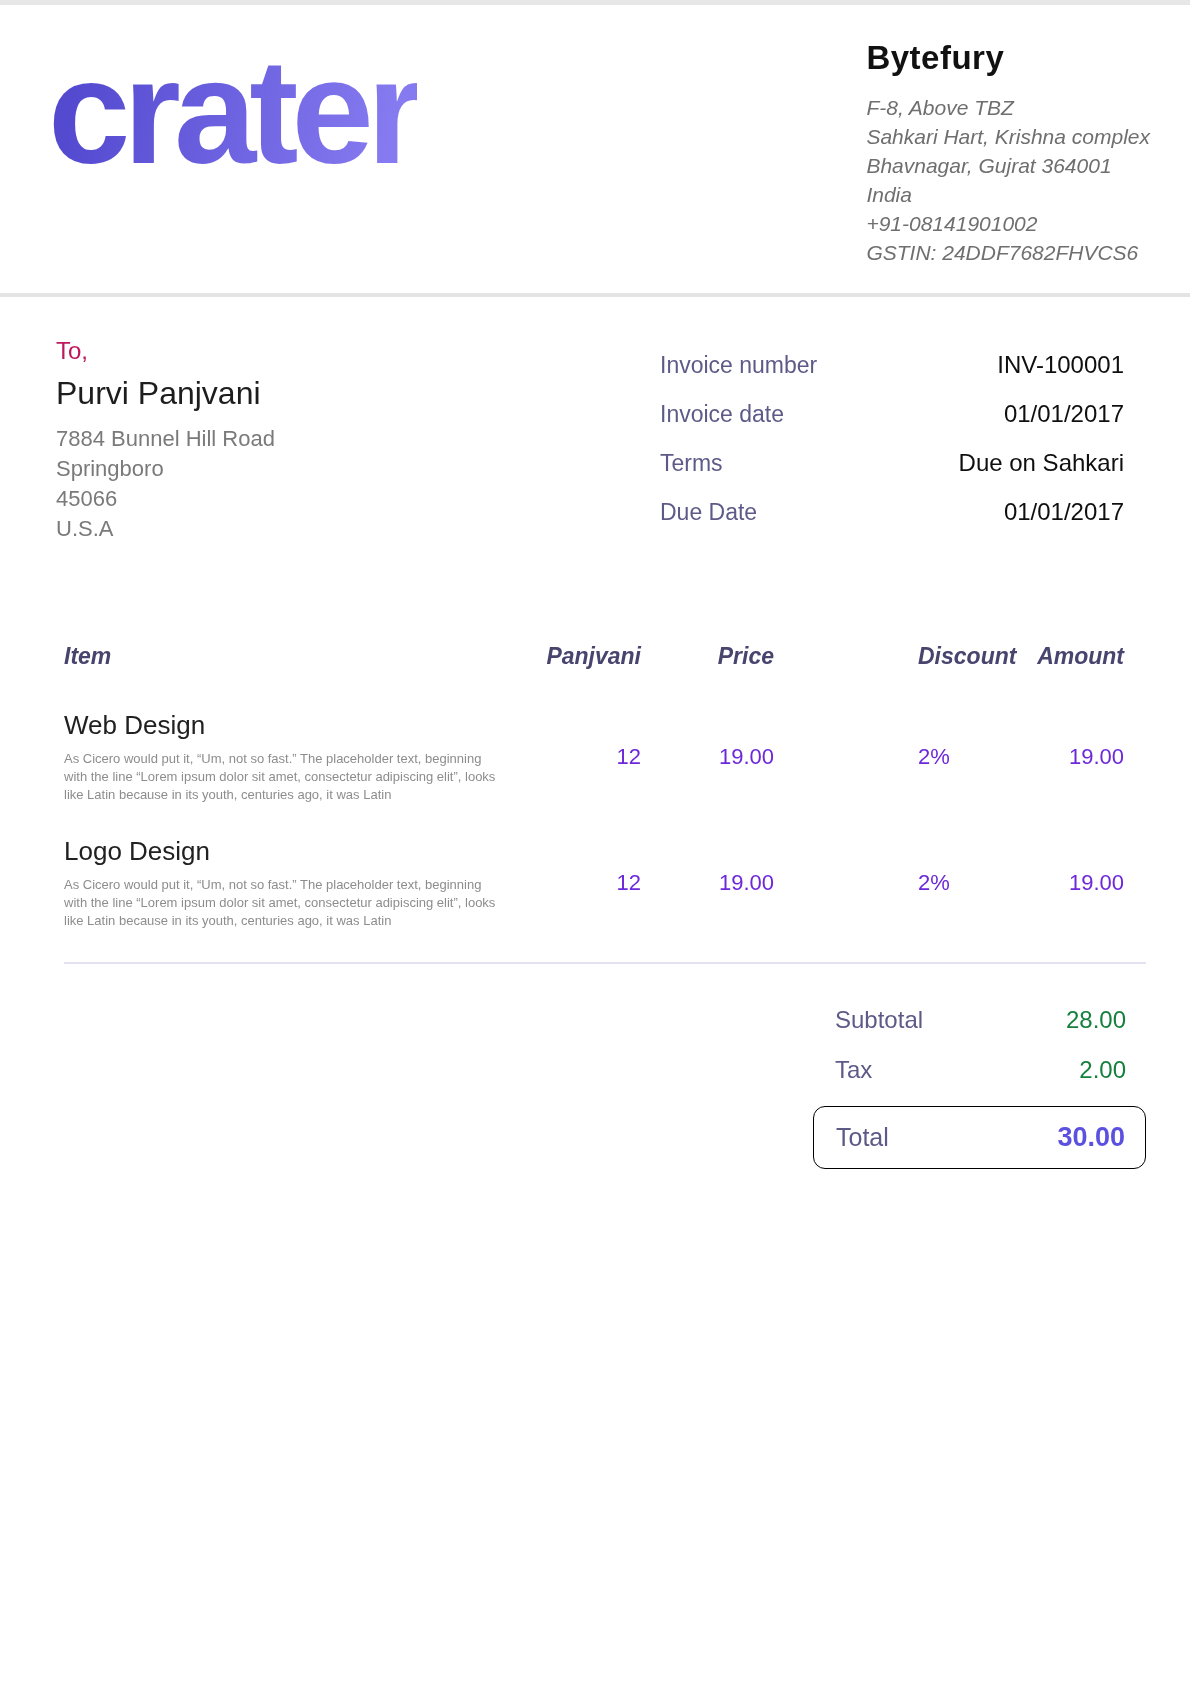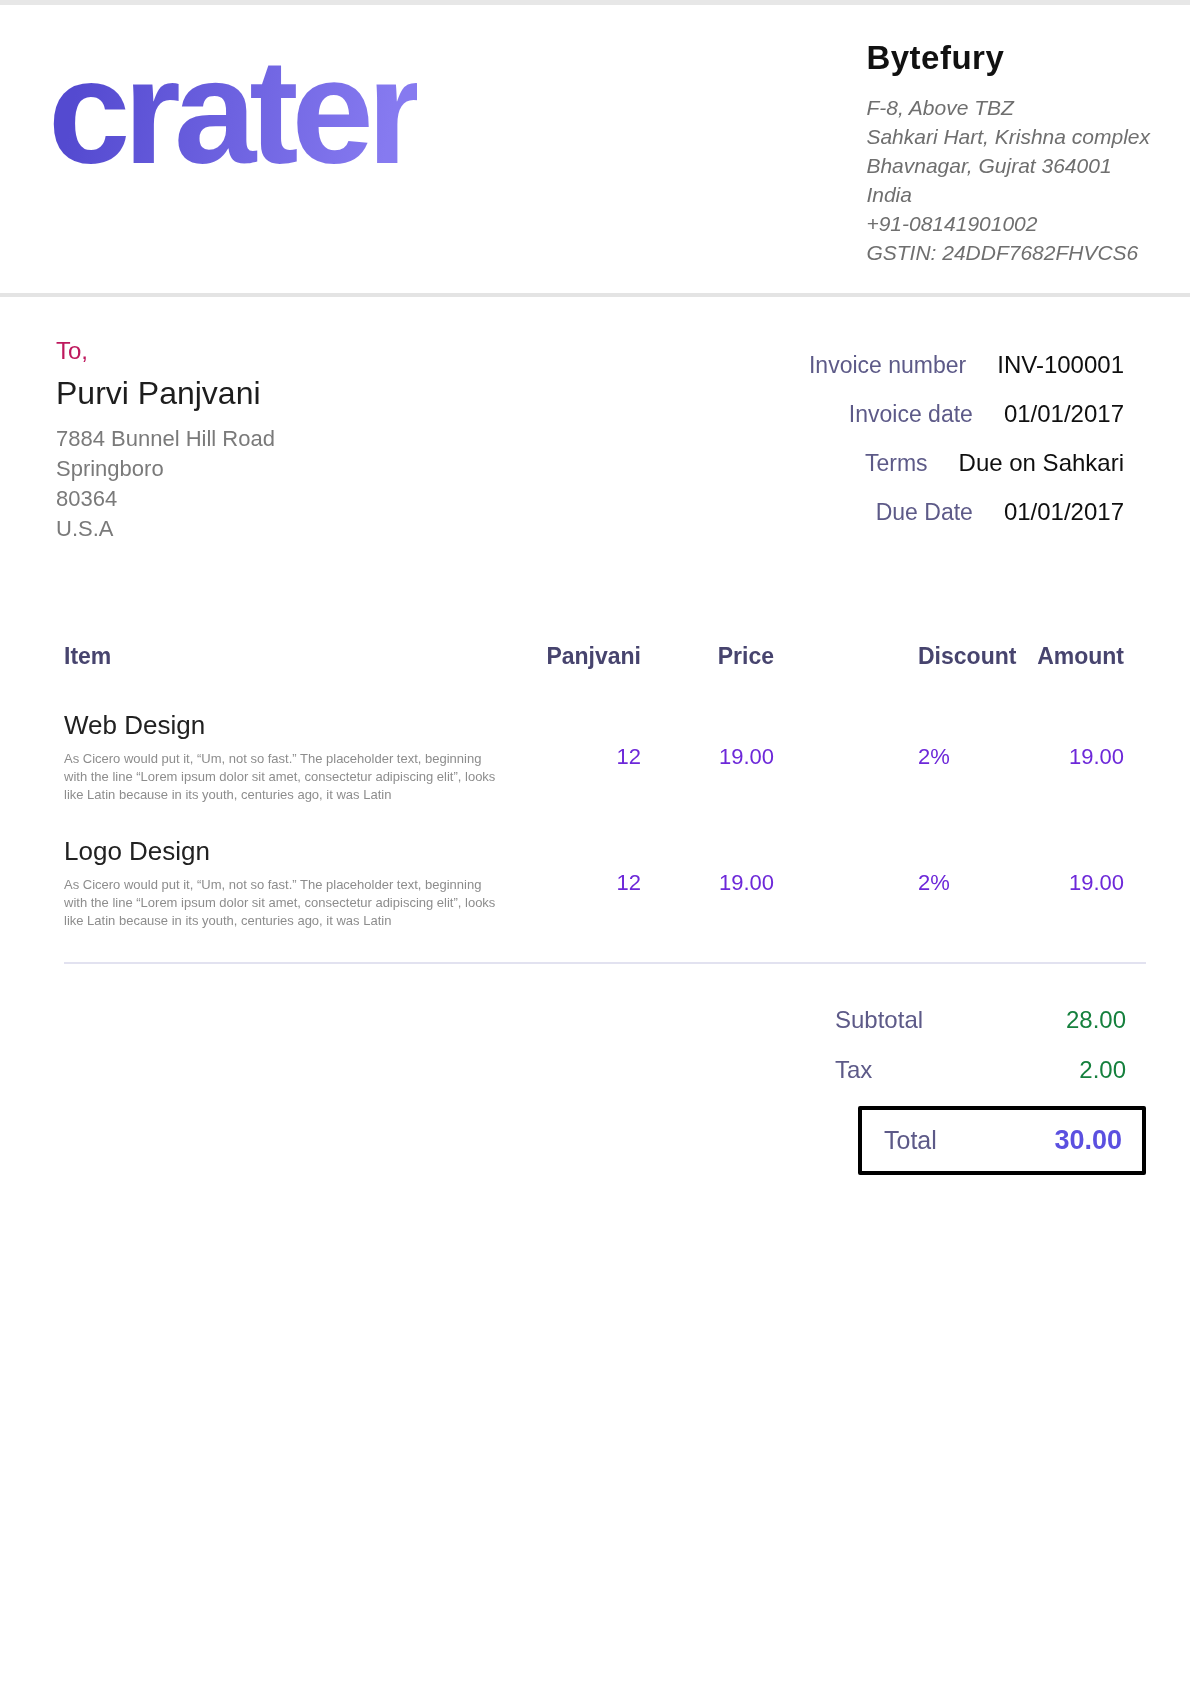--- a/index.html
+++ b/index.html
@@ -20,43 +20,43 @@
   .company-line { font-size:21px; color:#6f6f6f; line-height:29px;font-style:italic; }
 
   .header-divider { height:4px; background:#e4e4e4; }
 
   
   .billing { display:flex; justify-content:space-between; padding:40px 66px 0 56px; }
   .bill-to-label { font-size:24px; color:#be185d; margin-bottom:10px; }
   .bill-to-name { font-size:32px; color:#1d1d1d; margin-bottom:12px; }
   .bill-line { font-size:22px; color:#7a7a7a; line-height:30px; }
   .meta { width:464px; margin-top:14px; }
-  .meta-row { display:flex; justify-content:flex-end; align-items:baseline; margin-bottom:21px;gap:31px; }
+  .meta-row { display:flex; justify-content:space-between; align-items:baseline; margin-bottom:21px; }
   .meta-label { font-size:23px; color:#5d5a88; }
   .meta-value { font-size:24px; color:#0f0f0f; }
 
   
   .items { margin-top:96px; padding:0 66px 0 64px; }
   .tgrid { display:grid; grid-template-columns:460px 117px 133px 250px 100px; align-items:center; }
-  .thead { margin-bottom:40px; }
+  .thead { margin-bottom:40px;font-style:italic; }
   .th { font-size:23px; font-weight:bold; color:#47446e; }
   .col-right { text-align:right; }
   .col-discount { text-align:left; padding-left:144px; }
   .item-row { margin-bottom:32px; }
   .item-title { font-size:26px; color:#212121; margin-bottom:9px; }
   .item-desc { font-size:13px; color:#8d8d8d; line-height:18px; max-width:440px; }
   .cell-num { font-size:22px; color:#6d28d9; }
 
   
   .totals-divider { height:2px; background:#e2e2f0; margin:26px 44px 0 64px; }
   .totals { width:333px; margin:42px 44px 0 auto; }
   .totals-row { display:flex; justify-content:space-between; align-items:baseline; padding:0 20px 0 22px; margin-bottom:22px; }
   .totals-label { font-size:24px; color:#5d5a88; }
   .totals-value { font-size:24px; color:#15803d; }
-  .total-box { display:flex; justify-content:space-between; align-items:center; border:4px solid #000000; border-radius:2px; padding:15px 20px 15px 22px; margin-top:16px; background:#ffffff;margin-left:45px; }
+  .total-box { display:flex; justify-content:space-between; align-items:center; border:1px solid #000000; border-radius:12px; padding:15px 20px 15px 22px; margin-top:16px; background:#ffffff; }
   .total-box .totals-label { font-size:25px; }
   .grand-total { font-size:27px; font-weight:bold; color:#5b50e0; }
 </style>
 </head>
 <body>
 
 <div class="page">
 
   <div class="top-strip"></div>
 
@@ -74,21 +74,21 @@
   </div>
 
   <div class="header-divider"></div>
 
   <div class="billing">
     <div>
       <div class="bill-to-label">To,</div>
       <div class="bill-to-name">Purvi Panjvani</div>
       <div class="bill-line">7884 Bunnel Hill Road</div>
       <div class="bill-line">Springboro</div>
-      <div class="bill-line">80364</div>
+      <div class="bill-line">45066</div>
       <div class="bill-line">U.S.A</div>
     </div>
     <div class="meta">
       <div class="meta-row">
         <span class="meta-label">Invoice number</span>
         <span class="meta-value">INV-100001</span>
       </div>
       <div class="meta-row">
         <span class="meta-label">Invoice date</span>
         <span class="meta-value">01/01/2017</span>

